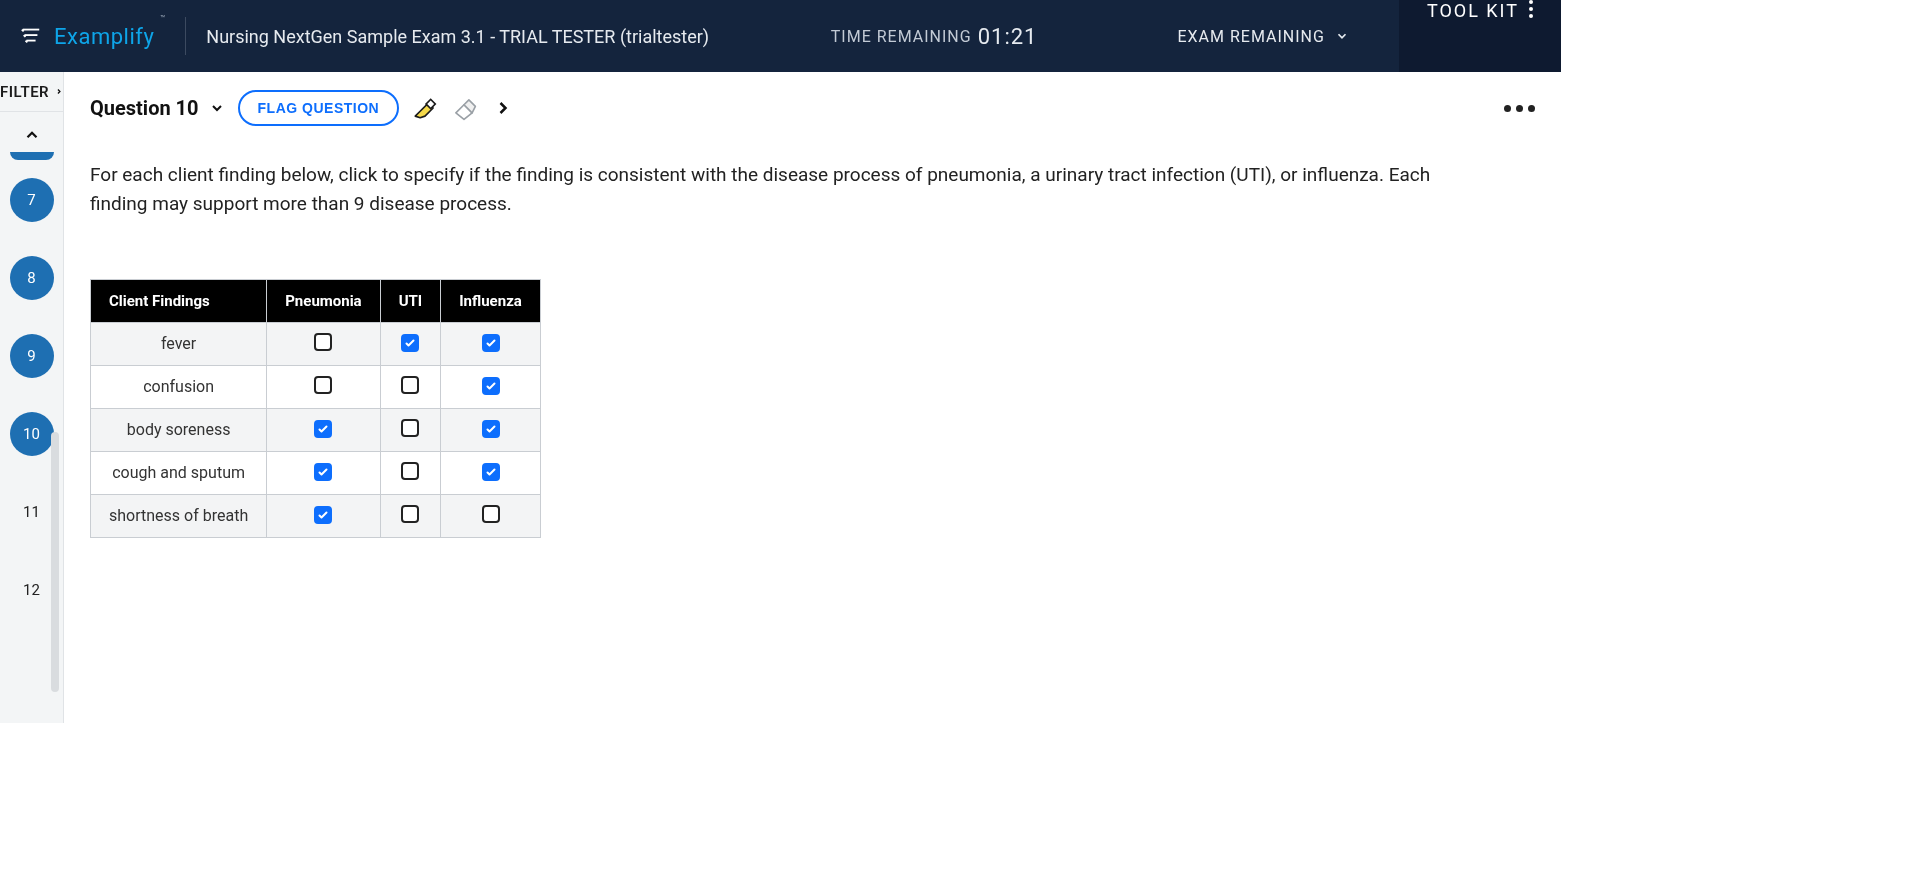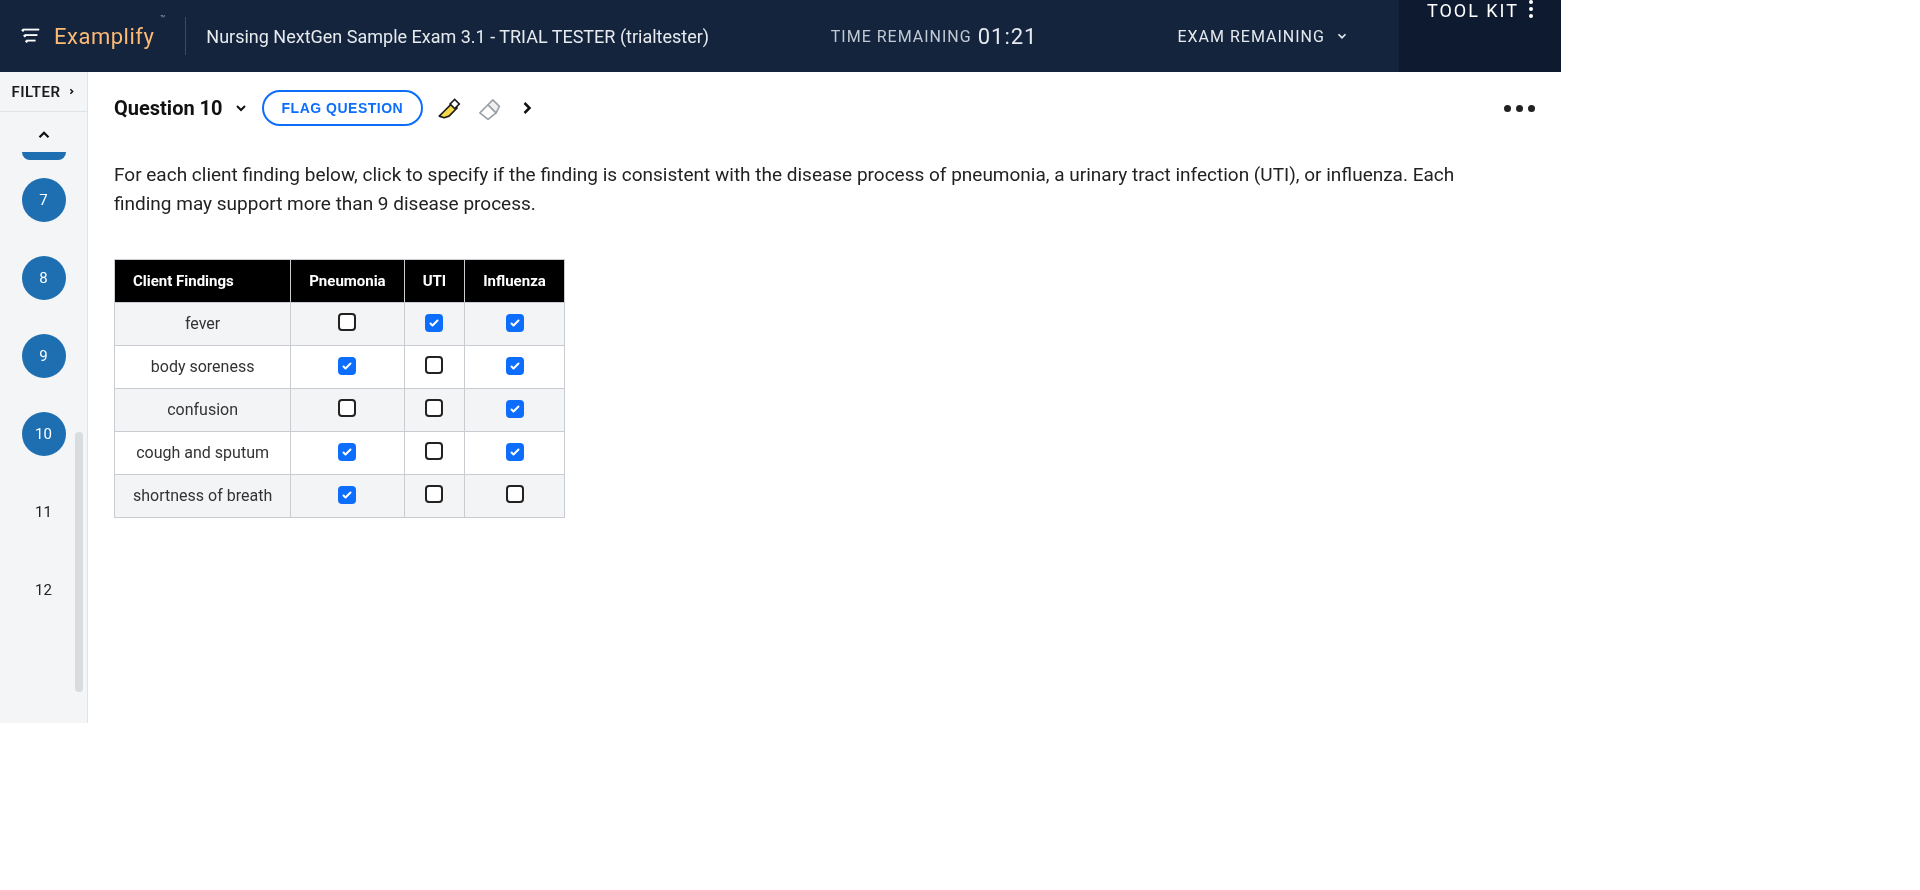--- a/index.html
+++ b/index.html
@@ -13,21 +13,21 @@
     display: flex;
     align-items: center;
     font-size: 18px;
   }
   .brand {
     display: flex; align-items: center; gap: 12px;
     padding-left: 20px;
     height: 100%;
   }
   .brand-logo { width: 22px; height: 22px; }
-  .brand-name { font-size: 22px; font-weight: 400; color: #fdba74; letter-spacing: 0.5px; }
+  .brand-name { font-size: 22px; font-weight: 400; color: #0ea5e9; letter-spacing: 0.5px; }
   .brand-tm { font-size: 8px; color: #9aa7b8; align-self: flex-start; margin-top: 14px; margin-left:-6px;}
   .vdiv { width:1px; height:38px; background:#3c4a60; margin: 0 20px; }
   .exam-title { color:#e6eaef; font-size:18px; font-weight:400; }
 
   .header-spacer { flex: 1; }
 
   .time-block { display:flex; align-items:center; gap:6px; color:#c2cad5; font-size:16px; letter-spacing:1px; }
   .time-value { font-size:22px; color:#e6eaef; letter-spacing:1px; }
 
   .exam-controls { display:flex; align-items:center; gap:10px; color:#e6eaef; font-size:16px; letter-spacing:1px; margin-left:140px; cursor:pointer; }
@@ -41,21 +41,21 @@
     padding: 0 28px;
     color:#fff; font-size:18px; letter-spacing:2px;
     cursor:pointer;
   }
   .vdots { display:flex; flex-direction:column; gap:3px; }
   .vdots span { width:4px; height:4px; background:#fff; border-radius:50%; }
 
   
   .body { display:flex; height: calc(100% - 72px); }
   .filterbar {
-    width: 88px;
+    width: 64px;
     background:#f3f5f6;
     border-right:1px solid #e0e3e6;
     display:flex; flex-direction:column; align-items:center;
     position:relative;
   }
   .filter-head { width:100%; height:40px; display:flex; align-items:center; justify-content:center; gap:6px; font-size:15px; font-weight:600; color:#1b1b1b; letter-spacing:0.5px; cursor:pointer; border-bottom:1px solid #e0e3e6; }
   .filter-head svg{width:9px;height:9px;}
   .nav-chevron { margin-top:14px; margin-bottom:4px; cursor:pointer; }
   .nav-chevron svg{width:18px;height:18px;}
   .sliver { width:44px; height:8px; background:#1e6fb2; border-bottom-left-radius:30px; border-bottom-right-radius:30px; margin-bottom:18px;}
@@ -82,21 +82,21 @@
     padding:8px 18px; border-radius:24px; cursor:pointer;
   }
   .tool-icon { width:26px; height:26px; cursor:pointer; display:flex; align-items:center; justify-content:center;}
   .toolbar-right { margin-left:auto; cursor:pointer;}
   .hdots { display:flex; gap:5px; }
   .hdots span{width:7px;height:7px;background:#222;border-radius:50%;}
 
   .qtext { margin-top:34px; font-size:19px; color:#222; line-height:1.55; max-width:1400px; }
 
   
-  table.matrix { margin-top:40px; border-collapse:collapse;border-radius:9px; }
+  table.matrix { margin-top:60px; border-collapse:collapse;border-radius:9px; }
   table.matrix th {
     background:#000; color:#fff; font-size:15px; font-weight:700;
     padding:12px 18px; border:1px solid #c9cdd2; text-align:center;
   }
   table.matrix th:first-child { text-align:left; }
   table.matrix td {
     border:1px solid #c9cdd2; padding:10px 18px; font-size:16px; color:#333;
     text-align:center; background:#fff;
   }
   table.matrix tr:nth-child(odd) td { background:#f3f4f5; }
@@ -239,36 +239,36 @@
                   <path d="M5 13l4 4 10-10"></path>
                 </svg>
               </span></td>
             <td><span class="cb checked">
                 <svg viewBox="0 0 24 24" fill="none" stroke="#fff" stroke-width="4" stroke-linecap="round" stroke-linejoin="round">
                   <path d="M5 13l4 4 10-10"></path>
                 </svg>
               </span></td>
           </tr>
           <tr>
+            <td>confusion</td>
+            <td><span class="cb"></span></td>
+            <td><span class="cb"></span></td>
+            <td><span class="cb checked">
+                <svg viewBox="0 0 24 24" fill="none" stroke="#fff" stroke-width="4" stroke-linecap="round" stroke-linejoin="round">
+                  <path d="M5 13l4 4 10-10"></path>
+                </svg>
+              </span></td>
+          </tr>
+          <tr>
             <td>body soreness</td>
             <td><span class="cb checked">
                 <svg viewBox="0 0 24 24" fill="none" stroke="#fff" stroke-width="4" stroke-linecap="round" stroke-linejoin="round">
                   <path d="M5 13l4 4 10-10"></path>
                 </svg>
               </span></td>
-            <td><span class="cb"></span></td>
-            <td><span class="cb checked">
-                <svg viewBox="0 0 24 24" fill="none" stroke="#fff" stroke-width="4" stroke-linecap="round" stroke-linejoin="round">
-                  <path d="M5 13l4 4 10-10"></path>
-                </svg>
-              </span></td>
-          </tr>
-          <tr>
-            <td>confusion</td>
-            <td><span class="cb"></span></td>
             <td><span class="cb"></span></td>
             <td><span class="cb checked">
                 <svg viewBox="0 0 24 24" fill="none" stroke="#fff" stroke-width="4" stroke-linecap="round" stroke-linejoin="round">
                   <path d="M5 13l4 4 10-10"></path>
                 </svg>
               </span></td>
           </tr>
           <tr>
             <td>cough and sputum</td>
             <td><span class="cb checked">

